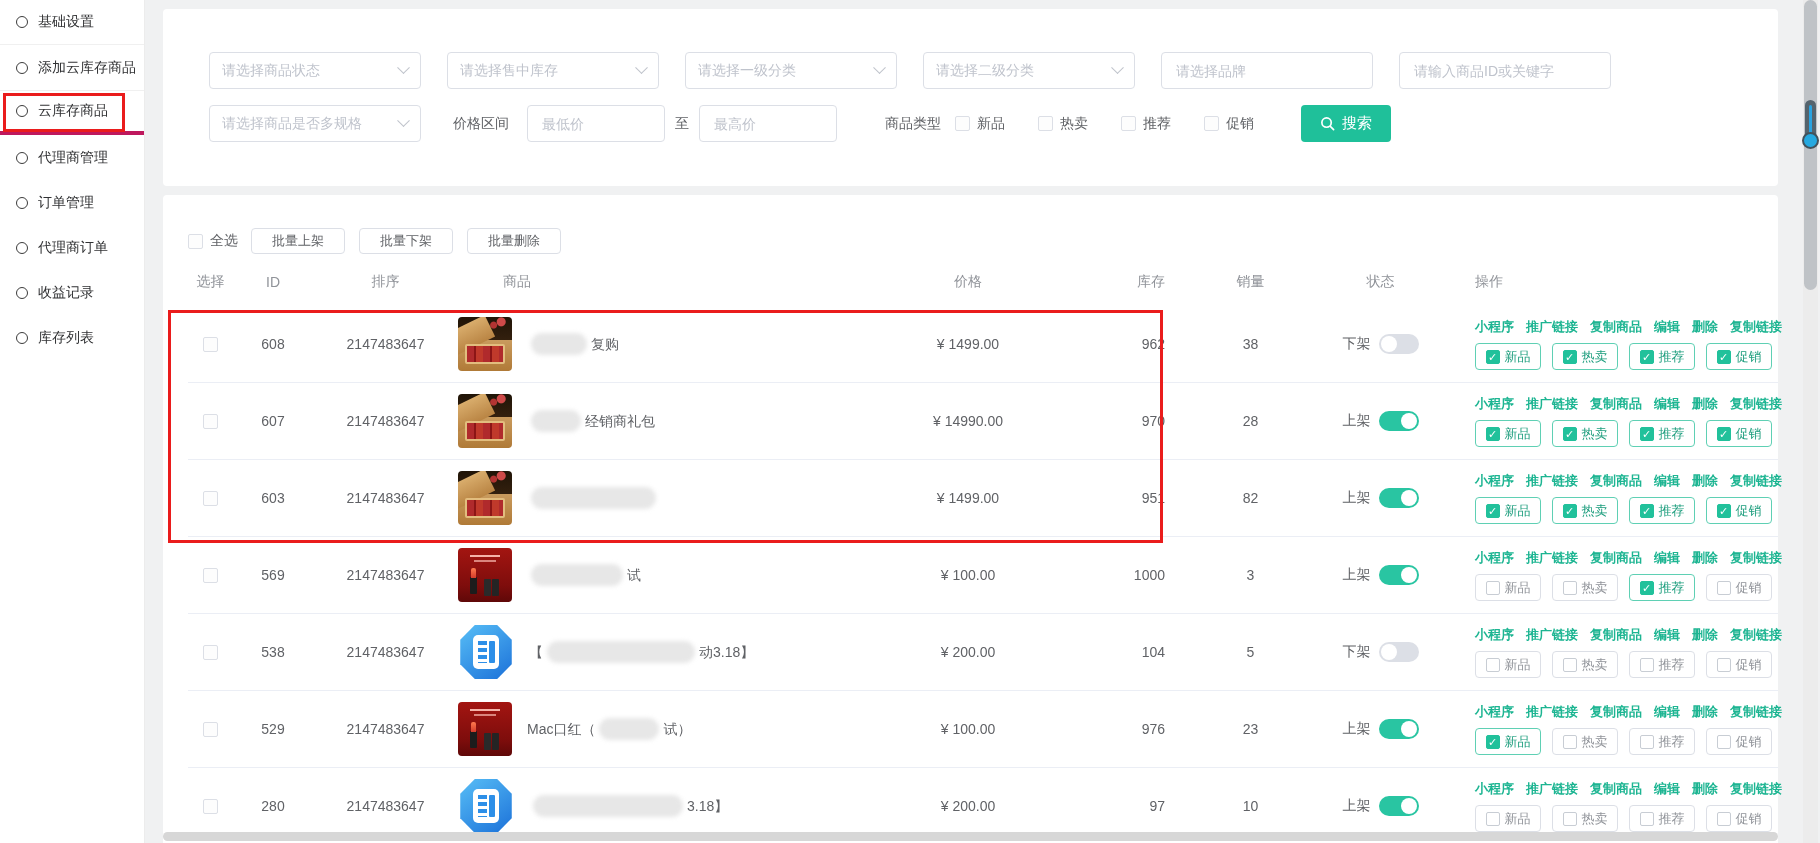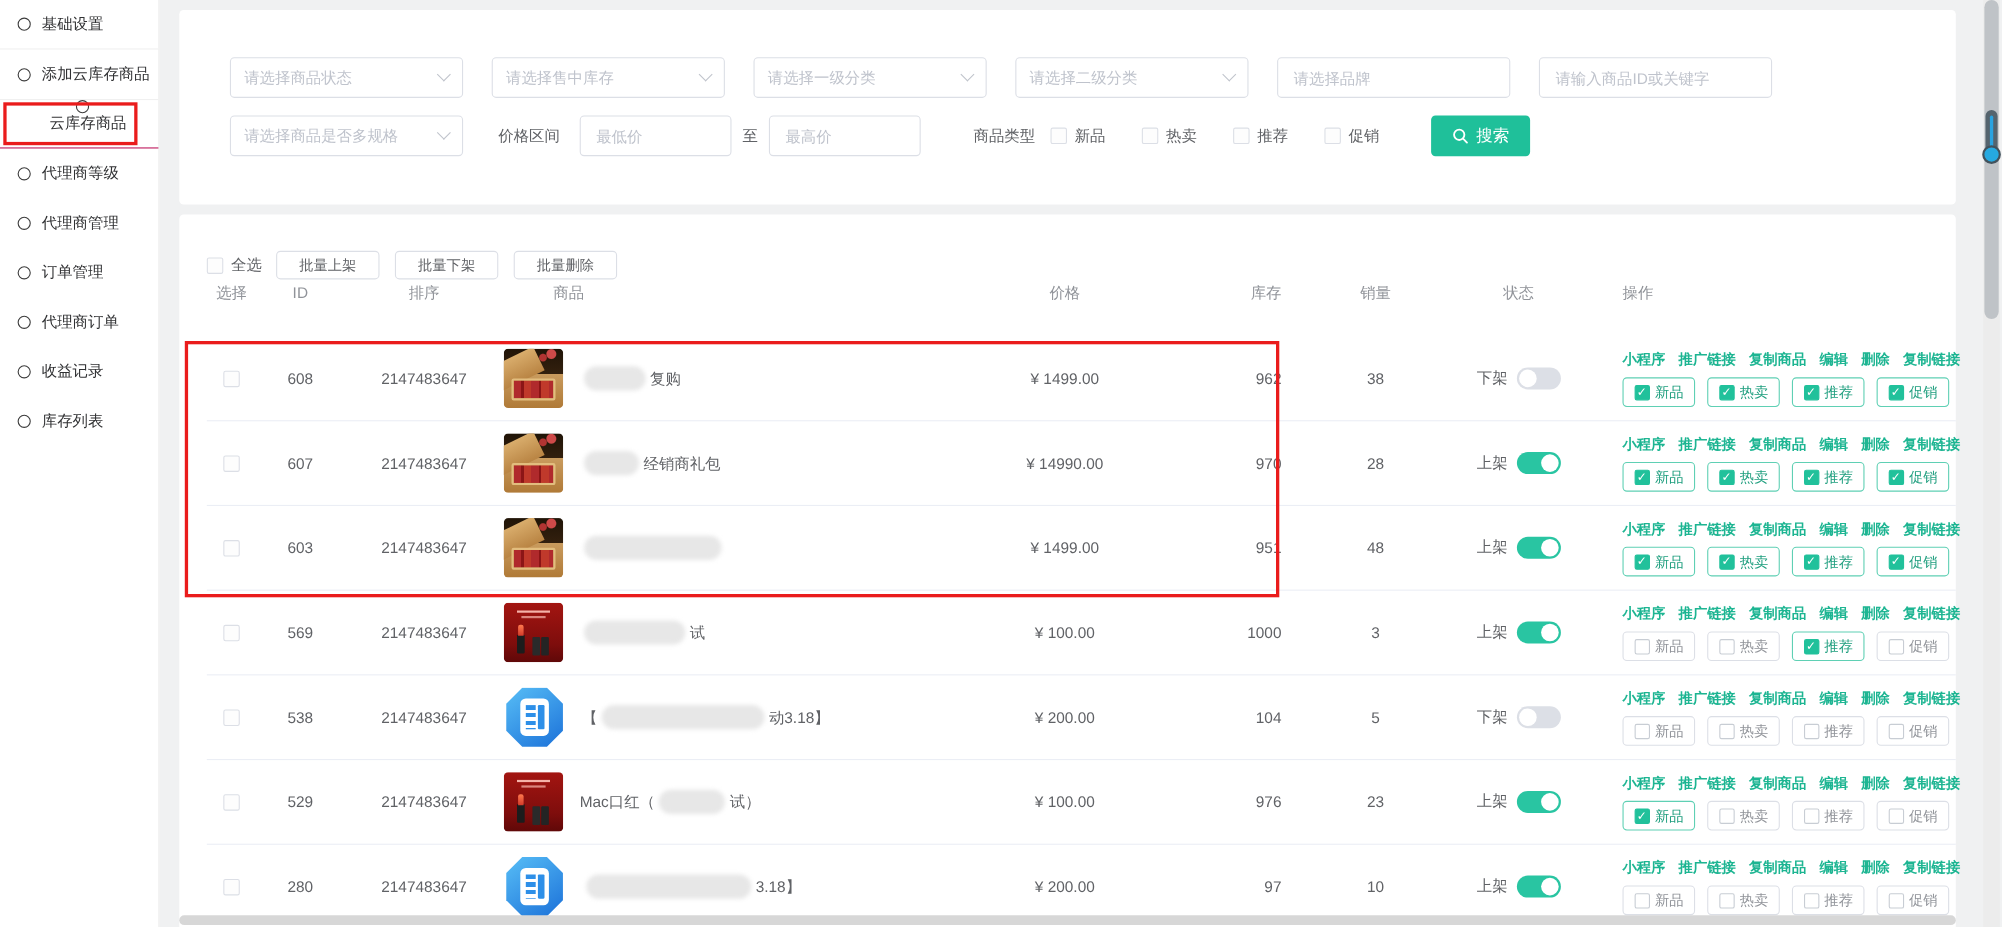--- a/index.html
+++ b/index.html
@@ -4,21 +4,21 @@
 <style>
   * { margin:0; padding:0; box-sizing:border-box; }
   html,body { width:1820px; height:843px; overflow:hidden; }
   body { font-family:"Liberation Sans","DejaVu Sans",sans-serif; font-size:14px; color:#606266; }
   .app { position:relative; width:1820px; height:843px; background:#f0f1f2; overflow:hidden; }
 
   
   .sidebar { position:absolute; left:0; top:0; bottom:0; width:145px; background:#fff; border-right:1px solid #ececec; z-index:2; }
   .side-item { position:relative; height:45px; display:flex; align-items:center; padding-left:16px; cursor:pointer; color:#303133; font-size:14px; }
   .side-item.sep-after { border-bottom:1px solid #f0f0f0; }
-  .side-item.active { border-top:1px solid #f0f0f0; border-bottom:1px solid #be185d;flex-direction:column; }
+  .side-item.active { border-top:1px solid #f0f0f0; border-bottom:4px solid #be185d; }
   .circle-icon { width:12px; height:12px; border:1.6px solid #3c3c3c; border-radius:50%; margin-right:10px; flex:none; }
   .side-red { position:absolute; left:3px; top:2px; width:122px; height:39px; border:3px solid #ea1c1c; pointer-events:none; }
 
   
   .main { position:absolute; left:145px; top:0; right:0; bottom:0; padding:9px 47px 0 18px; }
   .card { background:#fff; border-radius:4px; }
   .filter-card { width:1615px; height:177px; padding:43px 0 0 46px; margin-bottom:9px; }
   .table-card { position:relative; width:1615px; height:660px; padding:33px 0 0 25px; }
 
   
@@ -38,21 +38,21 @@
   .cb { display:inline-block; width:15px; height:15px; border:1px solid #dcdfe6; border-radius:2px; background:#fdfdfd; flex:none; cursor:pointer; }
   .cb-opt { display:flex; align-items:center; gap:7px; margin-right:33px; color:#606266; }
   .search-btn { display:flex; align-items:center; justify-content:center; gap:7px; width:90px; height:37px; margin-left:14px; border:none; border-radius:4px; background:#1fc09a; color:#fff; font-size:15px; cursor:pointer; font-family:inherit; }
 
   
   .toolbar { display:flex; align-items:center; }
   .sel-all { display:flex; align-items:center; gap:7px; margin-right:13px; }
   .batch-btn { height:26px; padding:0 20px; margin-right:14px; background:#fff; border:1px solid #dcdfe6; border-radius:4px; color:#606266; font-size:13px; cursor:pointer; font-family:inherit; }
 
   
-  .thead { display:flex; align-items:flex-start; height:48px; margin-top:4px; color:#909399; }
+  .thead { display:flex; align-items:center; height:48px; margin-top:4px; color:#909399; }
   .cell { display:flex; align-items:center; justify-content:center; flex:none; }
   .c0{width:45px;} .c1{width:80px;} .c2{width:145px;} .c3{flex:1 1 auto; justify-content:flex-start;}
   .c4{width:190px;} .c5{width:130px; justify-content:flex-end; padding-right:28px;}
   .c6{width:115px;} .c7{width:145px;} .c8{width:325px; justify-content:flex-start; padding-left:22px;}
   .thead .c3 { padding-left:45px; }
   .tbody { position:relative; }
   .trow { display:flex; align-items:center; height:77px; border-bottom:1px solid #ebeef5; }
   .prod { display:flex; align-items:center; }
   .pname { margin-left:15px; color:#606266; }
   .blur-pill { display:inline-block; height:22px; background:#e7e7e7; border-radius:11px; filter:blur(2px); margin:0 4px; vertical-align:-6px; }
@@ -124,24 +124,20 @@
   </div>
         <div class="side-item">
     <span class="circle-icon"></span>
     <span class="s-label">添加云库存商品</span>
   </div>
         <div class="side-item active">
     <span class="circle-icon"></span>
     <span class="s-label">云库存商品</span>
   <div class="side-red"></div>
         </div>
-        <div class="side-item">
-    <span class="circle-icon"></span>
-    <span class="s-label">代理商等级</span>
-  </div>
         <div class="side-item">
     <span class="circle-icon"></span>
     <span class="s-label">代理商管理</span>
   </div>
         <div class="side-item">
     <span class="circle-icon"></span>
     <span class="s-label">订单管理</span>
   </div>
         <div class="side-item">
     <span class="circle-icon"></span>
@@ -342,21 +338,21 @@
               <span class="cb"></span>
             </div>
     <div class="cell c1 r-id">603</div>
     <div class="cell c2 r-sort">2147483647</div>
     <div class="cell c3 prod">
       <span class="pimg giftbox"></span>
       <span class="pname"><span class="np"></span><span class="blur-pill" style="width: 125px;"></span><span class="ns"></span></span>
     </div>
     <div class="cell c4 r-price">¥ 1499.00</div>
     <div class="cell c5 r-stock">951</div>
-    <div class="cell c6 r-sales">48</div>
+    <div class="cell c6 r-sales">82</div>
     <div class="cell c7 status">
       <span class="st-label">上架</span>
       <span class="switch on">
                 <span class="knob"></span>
               </span>
     </div>
     <div class="cell c8 ops">
       <div class="links">
                 <span class="alink">小程序</span>
                 <span class="alink">推广链接</span>

